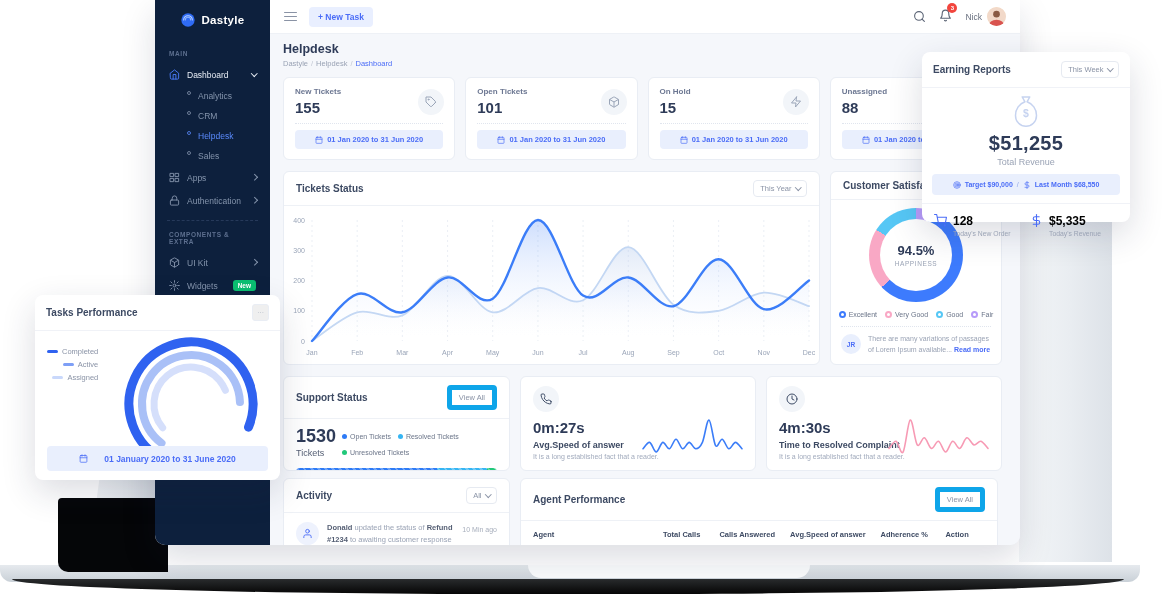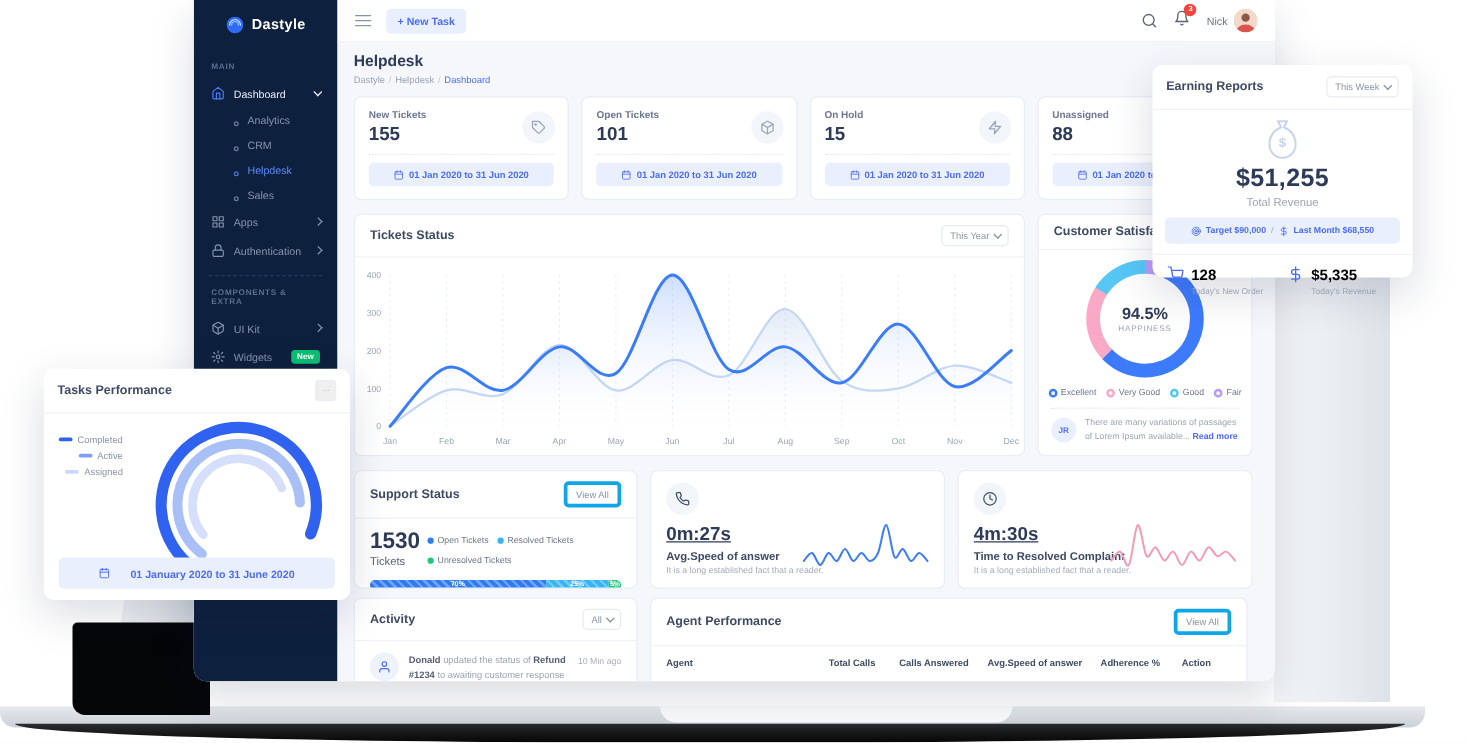--- a/index.html
+++ b/index.html
@@ -32,21 +32,21 @@
   .logo-row{display:flex;align-items:center;gap:5px;justify-content:center;margin-bottom:22px;}
   .logo-mark{width:16px;height:16px;}
   .logo-text{color:#fff;font-size:11.5px;font-weight:bold;letter-spacing:.3px;}
   .s-label{font-size:6.5px;letter-spacing:.6px;color:#5d6f8f;font-weight:bold;padding:0 14px;margin:10px 0 6px;}
   .s-item{display:flex;align-items:center;gap:7px;padding:6px 14px;cursor:pointer;color:#8494ac;}
   .s-item .ic{width:11px;height:11px;flex:none;}
   .s-item span.lbl{flex:1;font-size:8.5px;}
   .s-item.active{color:#e8edf5;}
   .s-item.active .ic{color:#4a7cfe;}
   .s-sub{padding-left:24px;}
-  .s-sub-item{display:flex;align-items:flex-end;gap:7px;padding:5px 8px;font-size:8.5px;color:#8494ac;cursor:pointer;}
+  .s-sub-item{display:flex;align-items:flex-start;gap:7px;padding:5px 8px;font-size:8.5px;color:#8494ac;cursor:pointer;}
   .s-sub-item.active{color:#5a8afc;}
   .bullet{width:4px;height:4px;border:1px solid currentColor;border-radius:50%;flex:none;opacity:.8;}
   .chev-r,.chev-d{width:4.5px;height:4.5px;border-right:1.2px solid currentColor;border-bottom:1.2px solid currentColor;flex:none;}
   .chev-r{transform:rotate(-45deg);}
   .chev-d{transform:rotate(45deg);margin-top:-2px;}
   .badge-new{background:#0abf71;color:#fff;font-size:6.5px;font-weight:bold;padding:2px 5px;border-radius:3px;}
   .s-divider{border-top:1px dashed #26395a;margin:8px 12px 0;}
 
   
   .mainwrap{flex:1;display:flex;flex-direction:column;min-width:0;}
@@ -67,21 +67,21 @@
   .page-title{font-size:12.5px;font-weight:bold;color:#2e3b58;}
   .breadcrumb{font-size:7.5px;color:#9aa3b5;margin:3px 0 9px;}
   .breadcrumb .sep{margin:0 3px;color:#c2c8d4;}
   .breadcrumb .active{color:#4a6cf7;}
 
   .row{display:flex;gap:10px;}
   .panel{background:#fff;border:1px solid #e9edf4;border-radius:6px;overflow:hidden;}
   .panel-h{display:flex;align-items:center;justify-content:space-between;padding:8px 12px;border-bottom:1px solid #eef1f6;}
   .panel-title{font-size:10px;font-weight:bold;color:#3d4a63;}
   .sel-btn{display:flex;align-items:center;gap:4px;border:1px solid #e6eaf1;background:#fff;border-radius:4px;padding:3px 6px;font-size:7.5px;color:#8a93a6;cursor:pointer;}
-  .ghost-btn{border:3px solid #0ea5e9;background:#fff;border-radius:4px;padding:3px 7px;font-size:7.5px;color:#8a93a6;cursor:pointer;}
+  .ghost-btn{border:5px solid #0ea5e9;background:#fff;border-radius:4px;padding:3px 7px;font-size:7.5px;color:#8a93a6;cursor:pointer;}
 
   
   .stat-row{margin-bottom:11px;}
   .stat-card{flex:1;background:#fff;border:1px solid #e9edf4;border-radius:6px;padding:9px 11px 9px;position:relative;height:83px;}
   .stat-label{font-size:8px;color:#6c7792;font-weight:bold;}
   .stat-value{font-size:15px;font-weight:bold;color:#2e3b58;margin-top:3px;}
   .stat-icon{position:absolute;right:10px;top:11px;width:26px;height:26px;border-radius:50%;background:#f2f5f9;display:flex;align-items:center;justify-content:center;color:#9aa5b8;}
   .stat-icon svg{width:12px;height:12px;}
   .stat-div{border-top:1px dotted #e0e5ee;margin:7px 0 6px;}
   .date-chip{background:#e9effd;border-radius:4px;height:19px;display:flex;align-items:center;justify-content:center;gap:4px;color:#4a6cf7;font-size:7.5px;font-weight:bold;cursor:pointer;}
@@ -115,21 +115,21 @@
   .support-unit{font-size:9px;color:#555f74;margin-top:3px;}
   .support-legend{display:flex;flex-wrap:wrap;gap:4px 7px;padding-top:4px;}
   .sl-item{display:flex;align-items:center;gap:3px;font-size:7px;color:#6a7488;white-space:nowrap;}
   .dot{width:5px;height:5px;border-radius:50%;flex:none;}
   .support-bar{display:flex;height:8px;border-radius:4px;overflow:hidden;margin-top:10px;}
   .support-bar .seg{height:100%;display:flex;align-items:center;justify-content:center;font-size:5.5px;color:#fff;font-weight:bold;
      background-image:repeating-linear-gradient(45deg,rgba(255,255,255,.3) 0 2px,transparent 2px 5px);}
   .kpi-card{flex:1;background:#fff;border:1px solid #e9edf4;border-radius:6px;padding:9px 12px;position:relative;height:95px;}
   .kpi-icon{width:26px;height:26px;border-radius:50%;background:#f2f5f9;display:flex;align-items:center;justify-content:center;color:#3f4d67;}
   .kpi-icon svg{width:12px;height:12px;}
-  .kpi-value{font-size:15px;font-weight:bold;color:#2e3b58;margin-top:7px;text-decoration:underline;}
+  .kpi-value{font-size:15px;font-weight:bold;color:#2e3b58;margin-top:7px;}
   .kpi-label{font-size:9px;font-weight:bold;color:#3d4a63;margin-top:4px;}
   .kpi-desc{font-size:7px;color:#a2abbd;margin-top:3px;}
   .spark{position:absolute;right:10px;top:40px;}
 
   
   .activity-panel{width:227px;flex:none;height:85px;}
   .agent-panel{width:478px;flex:none;height:85px;}
   .act-item{display:flex;gap:8px;padding:9px 12px;align-items:flex-start;}
   .act-icon{width:23px;height:23px;border-radius:50%;background:#eef2fd;color:#4a6cf7;display:flex;align-items:center;justify-content:center;flex:none;}
   .act-icon svg{width:11px;height:11px;}

